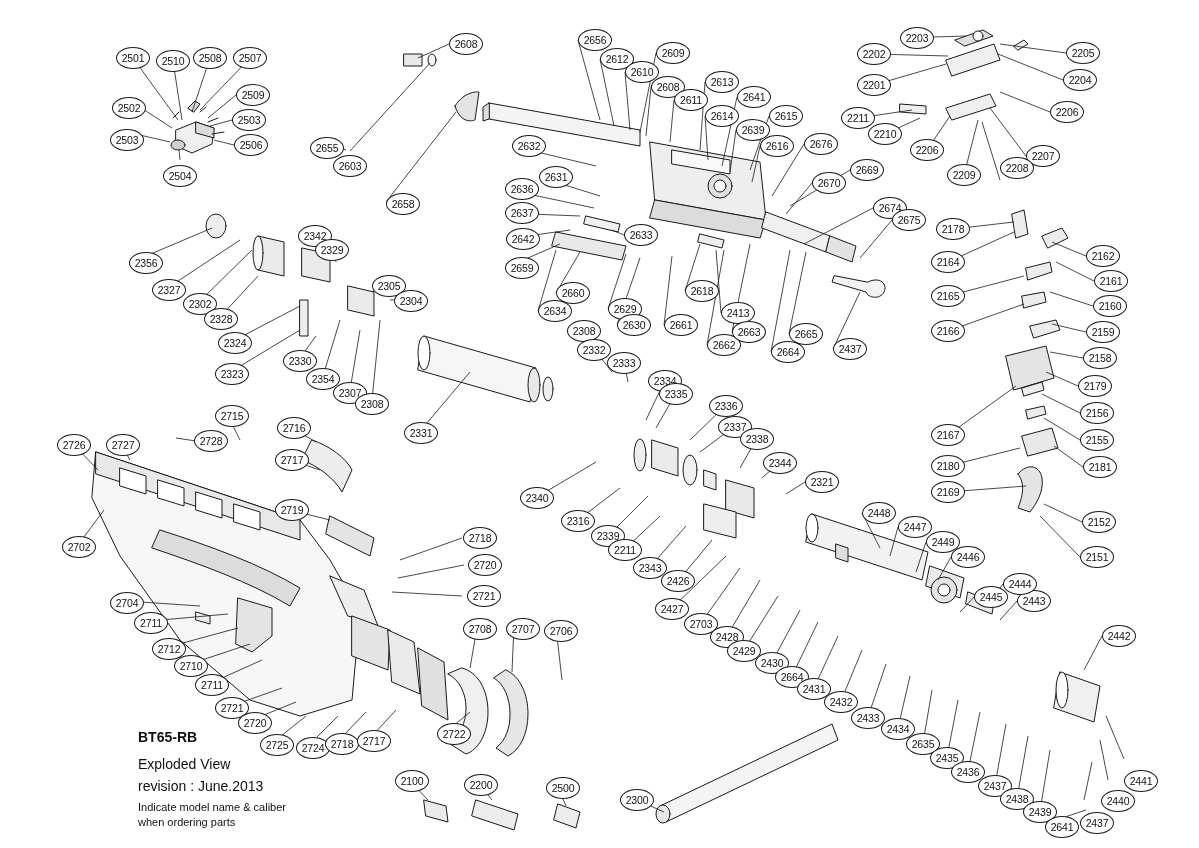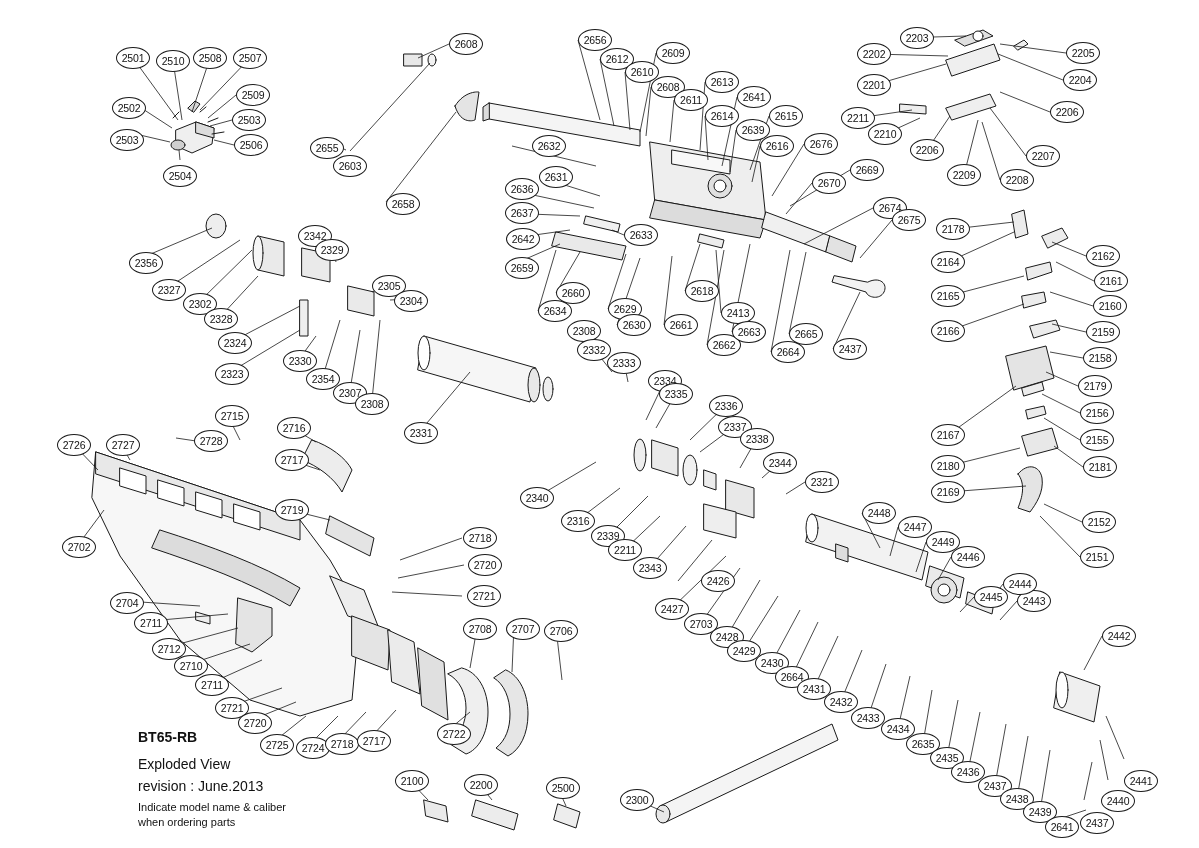--- a/index.html
+++ b/index.html
@@ -378,21 +378,21 @@
       <div class="callout" style="left: 625px; top: 61px;">2610</div>
       <div class="callout" style="left: 651px; top: 76px;">2608</div>
       <div class="callout" style="left: 674px; top: 89px;">2611</div>
       <div class="callout" style="left: 705px; top: 71px;">2613</div>
       <div class="callout" style="left: 737px; top: 86px;">2641</div>
       <div class="callout" style="left: 705px; top: 105px;">2614</div>
       <div class="callout" style="left: 736px; top: 119px;">2639</div>
       <div class="callout" style="left: 769px; top: 105px;">2615</div>
       <div class="callout" style="left: 760px; top: 135px;">2616</div>
       <div class="callout" style="left: 804px; top: 133px;">2676</div>
-      <div class="callout" style="left: 512px; top: 135px; margin-left: 20px;">2632</div>
+      <div class="callout" style="left: 512px; top: 135px;">2632</div>
       <div class="callout" style="left: 539px; top: 166px;">2631</div>
       <div class="callout" style="left: 505px; top: 178px;">2636</div>
       <div class="callout" style="left: 505px; top: 202px;">2637</div>
       <div class="callout" style="left: 506px; top: 228px;">2642</div>
       <div class="callout" style="left: 624px; top: 224px;">2633</div>
       <div class="callout" style="left: 505px; top: 257px;">2659</div>
       <div class="callout" style="left: 850px; top: 159px;">2669</div>
       <div class="callout" style="left: 812px; top: 172px;">2670</div>
       <div class="callout" style="left: 873px; top: 197px;">2674</div>
       <div class="callout" style="left: 892px; top: 209px;">2675</div>
@@ -412,21 +412,21 @@
       <div class="callout" style="left: 857px; top: 43px;">2202</div>
       <div class="callout" style="left: 1066px; top: 42px;">2205</div>
       <div class="callout" style="left: 857px; top: 74px;">2201</div>
       <div class="callout" style="left: 1063px; top: 69px;">2204</div>
       <div class="callout" style="left: 1050px; top: 101px;">2206</div>
       <div class="callout" style="left: 841px; top: 107px;">2211</div>
       <div class="callout" style="left: 868px; top: 123px;">2210</div>
       <div class="callout" style="left: 910px; top: 139px;">2206</div>
       <div class="callout" style="left: 1026px; top: 145px;">2207</div>
       <div class="callout" style="left: 947px; top: 164px;">2209</div>
-      <div class="callout" style="left: 1000px; top: 169px; text-align: right;">2208</div>
+      <div class="callout" style="left: 1000px; top: 157px; text-align: right;">2208</div>
       <div class="callout" style="left: 936px; top: 218px;">2178</div>
       <div class="callout" style="left: 931px; top: 251px;">2164</div>
       <div class="callout" style="left: 1086px; top: 245px;">2162</div>
       <div class="callout" style="left: 1094px; top: 270px;">2161</div>
       <div class="callout" style="left: 931px; top: 285px;">2165</div>
       <div class="callout" style="left: 1093px; top: 295px;">2160</div>
       <div class="callout" style="left: 931px; top: 320px;">2166</div>
       <div class="callout" style="left: 1086px; top: 321px;">2159</div>
       <div class="callout" style="left: 1083px; top: 347px;">2158</div>
       <div class="callout" style="left: 1078px; top: 375px;">2179</div>
@@ -461,21 +461,21 @@
       <div class="callout" style="left: 709px; top: 395px;">2336</div>
       <div class="callout" style="left: 718px; top: 416px;">2337</div>
       <div class="callout" style="left: 740px; top: 428px;">2338</div>
       <div class="callout" style="left: 763px; top: 452px;">2344</div>
       <div class="callout" style="left: 805px; top: 471px;">2321</div>
       <div class="callout" style="left: 520px; top: 487px;">2340</div>
       <div class="callout" style="left: 561px; top: 510px;">2316</div>
       <div class="callout" style="left: 591px; top: 525px;">2339</div>
       <div class="callout" style="left: 608px; top: 539px;">2211</div>
       <div class="callout" style="left: 633px; top: 557px;">2343</div>
-      <div class="callout" style="left: 661px; top: 570px; margin-left: 40px;">2426</div>
+      <div class="callout" style="left: 661px; top: 570px;">2426</div>
       <div class="callout" style="left: 655px; top: 598px;">2427</div>
       <div class="callout" style="left: 684px; top: 613px;">2703</div>
       <div class="callout" style="left: 710px; top: 626px;">2428</div>
       <div class="callout" style="left: 727px; top: 640px;">2429</div>
       <div class="callout" style="left: 755px; top: 652px;">2430</div>
       <div class="callout" style="left: 775px; top: 666px;">2664</div>
       <div class="callout" style="left: 797px; top: 678px;">2431</div>
       <div class="callout" style="left: 824px; top: 691px;">2432</div>
       <div class="callout" style="left: 851px; top: 707px;">2433</div>
       <div class="callout" style="left: 881px; top: 718px;">2434</div>

